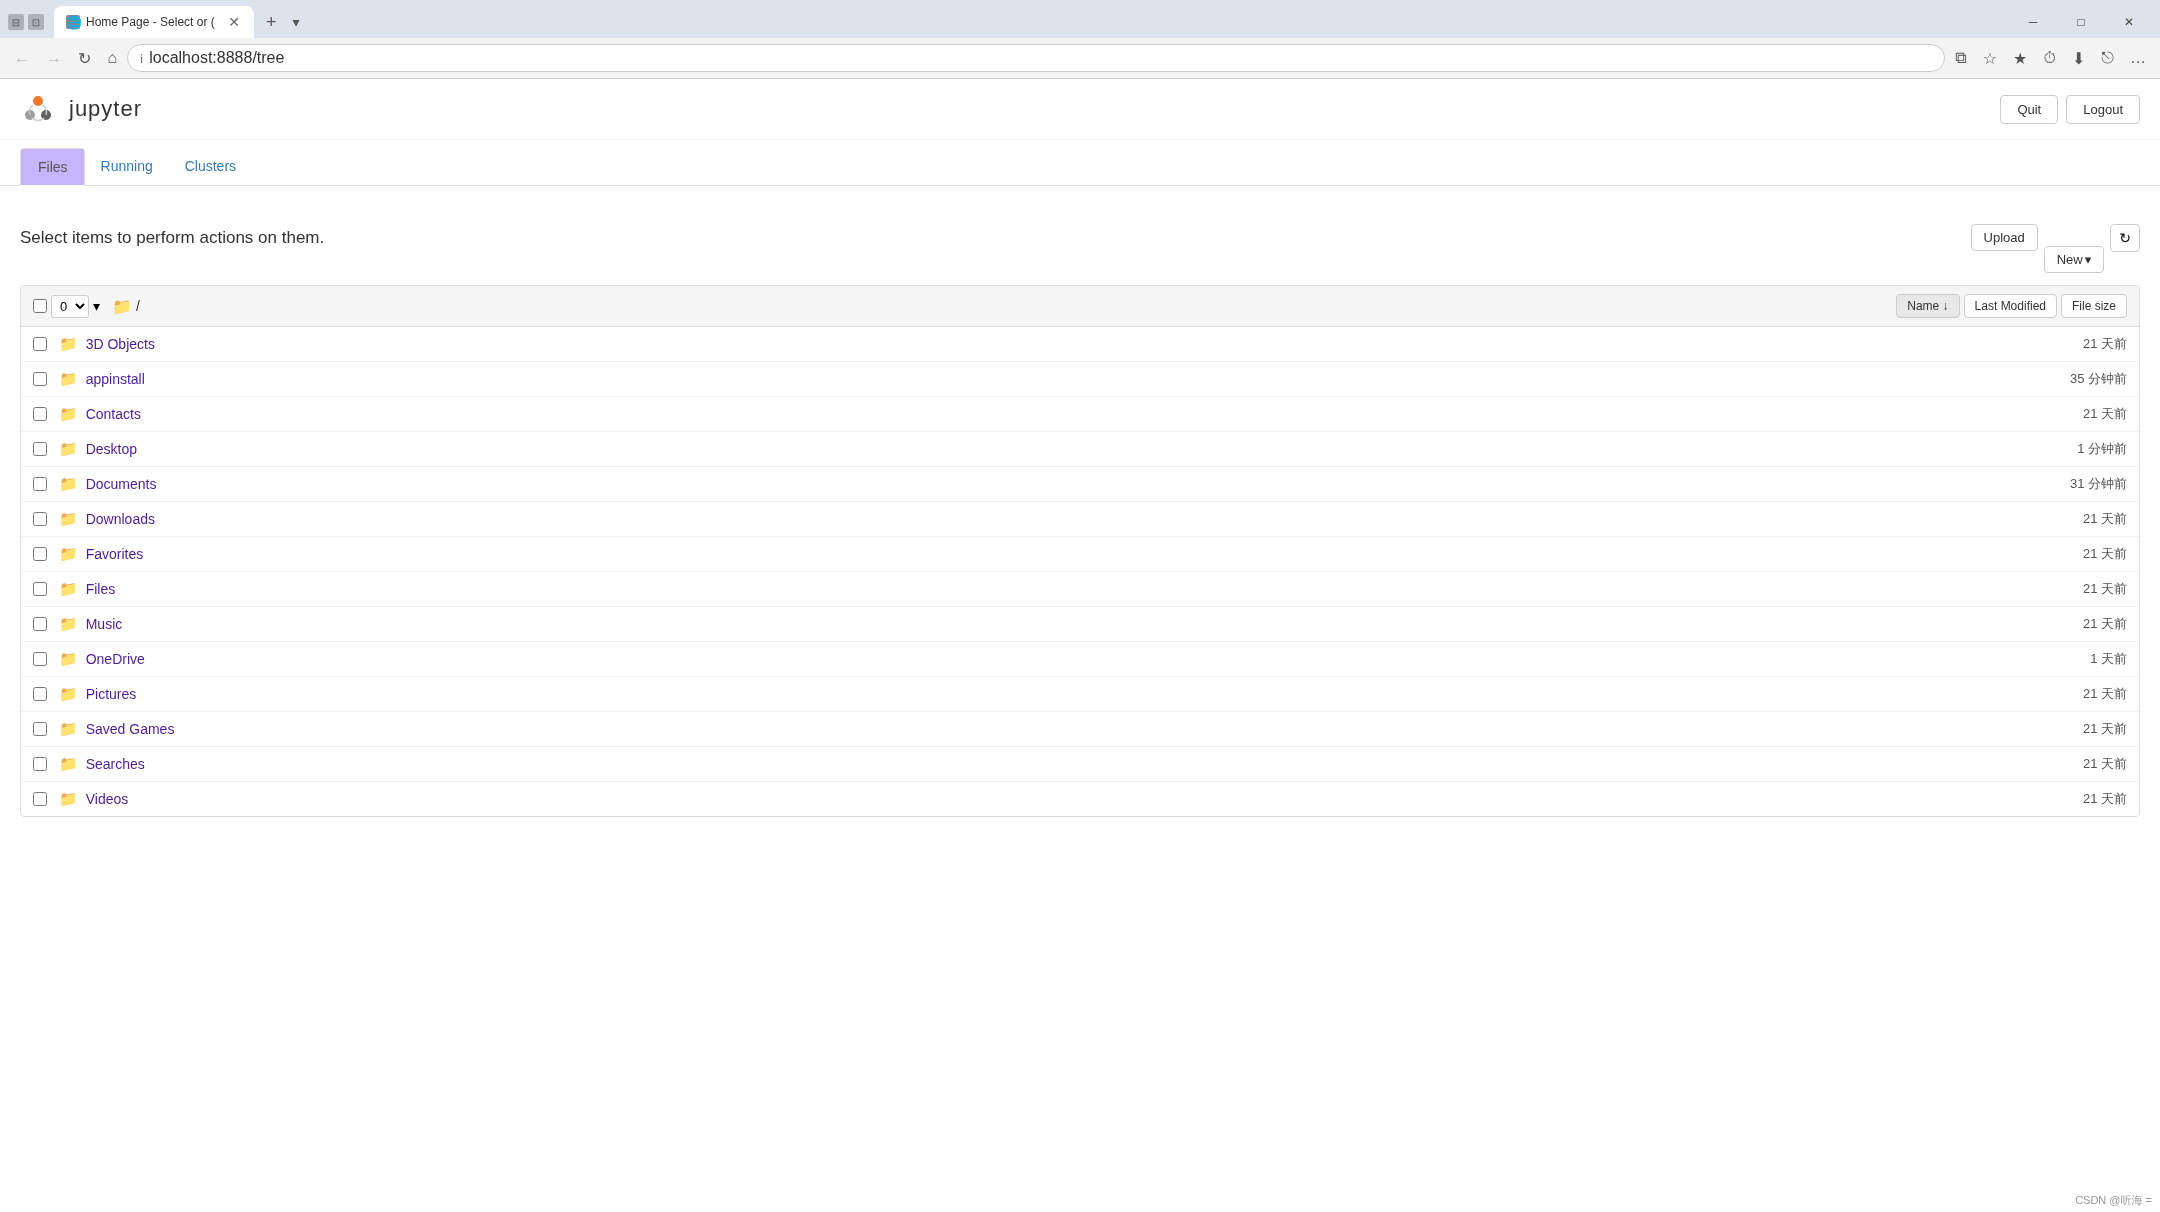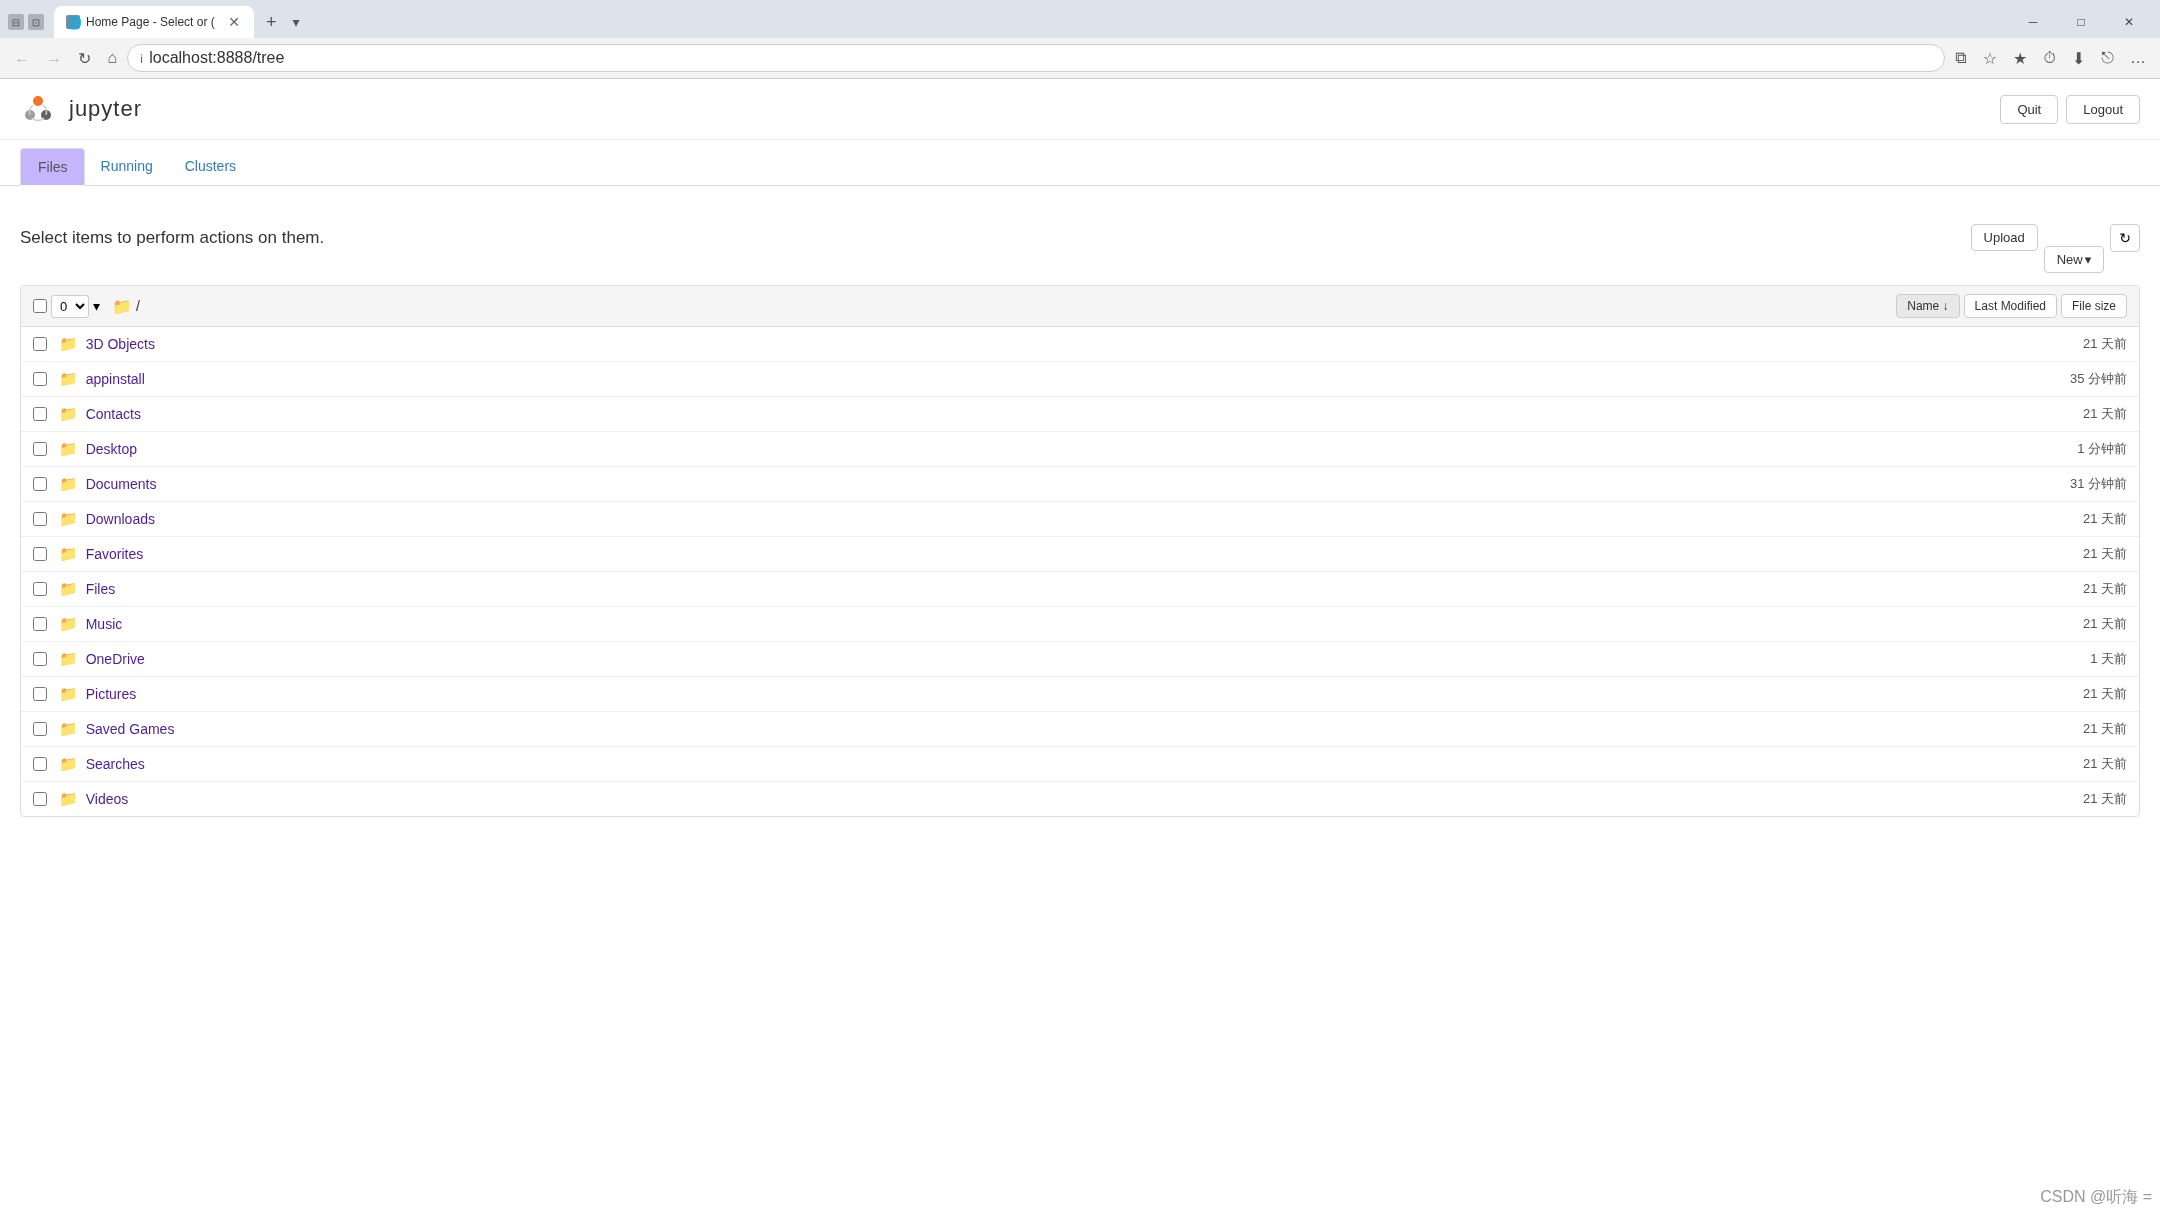--- a/index.html
+++ b/index.html
@@ -328,21 +328,21 @@
       color: #555;
       min-width: 120px;
       text-align: right;
     }
 
     
     .watermark {
       position: fixed;
       bottom: 4px;
       right: 8px;
-      font-size: 16px;
+      font-size: 11px;
       color: #999;
     }
 
     input[type="checkbox"] {
       width: 14px; height: 14px;
       cursor: pointer;
     }
 
     select.count-select {
       border: 1px solid #ccc;

